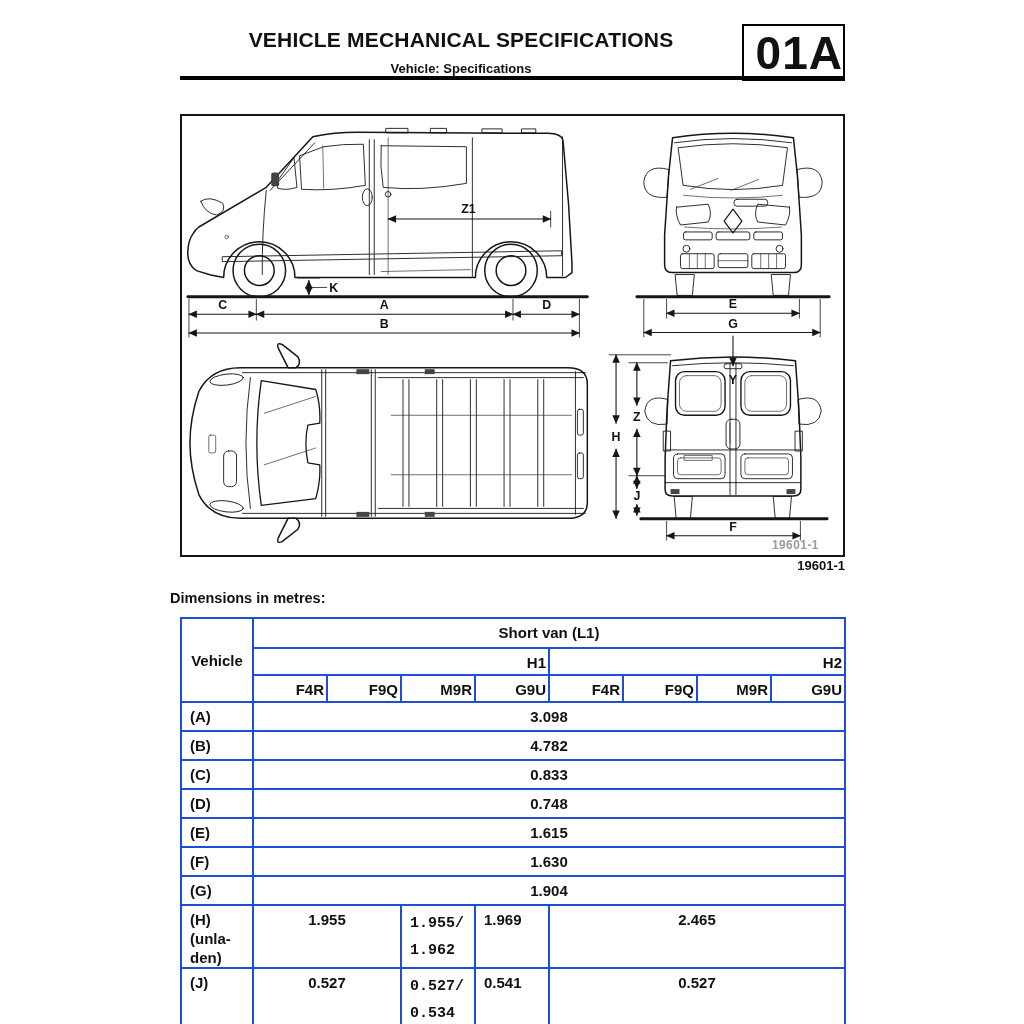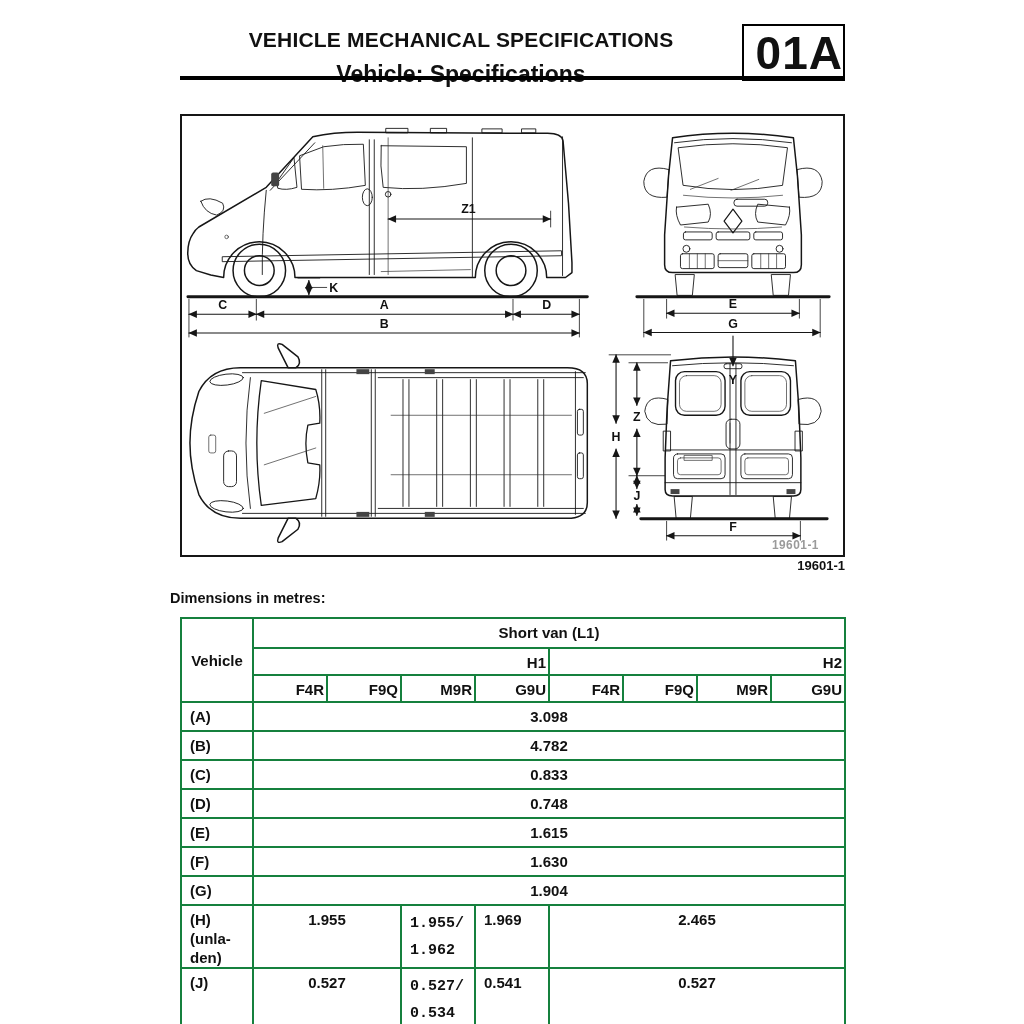--- a/index.html
+++ b/index.html
@@ -1,33 +1,33 @@
 <!DOCTYPE html>
 <html><head>
 <meta charset="utf-8">
 <style>
   html,body{margin:0;padding:0;background:#fff;}
   .page{position:relative;width:1024px;height:1024px;background:#fff;
         font-family:"Liberation Sans",sans-serif;color:#111;overflow:hidden;}
   .hdr{position:absolute;left:180px;top:22px;width:665px;display:flex;}
   .titles{flex:1;padding-top:6px;text-align:center;}
   .title{font-size:21px;font-weight:bold;letter-spacing:.2px;}
-  .subtitle{font-size:23px;font-weight:bold;margin-top:9px;}
+  .subtitle{font-size:13px;font-weight:bold;margin-top:9px;}
   .code-box{width:99px;height:53px;border:2.5px solid #000;display:flex;
             align-items:center;justify-content:flex-end;font-size:46px;font-weight:bold;
             letter-spacing:1px;margin-top:2px;}
   .rule{position:absolute;left:180px;top:76px;width:665px;height:4px;background:#000;}
   .frame{position:absolute;left:180px;top:114px;width:661px;height:439px;
          border:2px solid #161616;margin:0;}
   .fig-num{position:absolute;left:180px;top:558px;width:665px;text-align:right;
            font-size:13px;font-weight:bold;}
   .caption{position:absolute;left:170px;top:590px;font-size:14.5px;font-weight:bold;}
   table{position:absolute;left:180px;top:617px;border-collapse:collapse;
         table-layout:fixed;}
-  td{border:2px solid #15803d;font-size:15px;font-weight:bold;vertical-align:top;
+  td{border:2px solid #1d4ed8;font-size:15px;font-weight:bold;vertical-align:top;
      padding:4px 2px 0 8px;line-height:19px;overflow:hidden;}
   td.c{text-align:center;padding-left:2px;}
   td.vmid{vertical-align:middle;padding-top:0;}
   td.lh2{line-height:27px;font-family:Liberation Mono, monospace;}
   tr.h30 td{height:24px;}
   tr.h27 td{height:21px;text-align:right;}
   tr.h29 td{height:23px;}
   tr.tallH td{height:46px;}
   tr.tallJ td{height:48px;}
   

